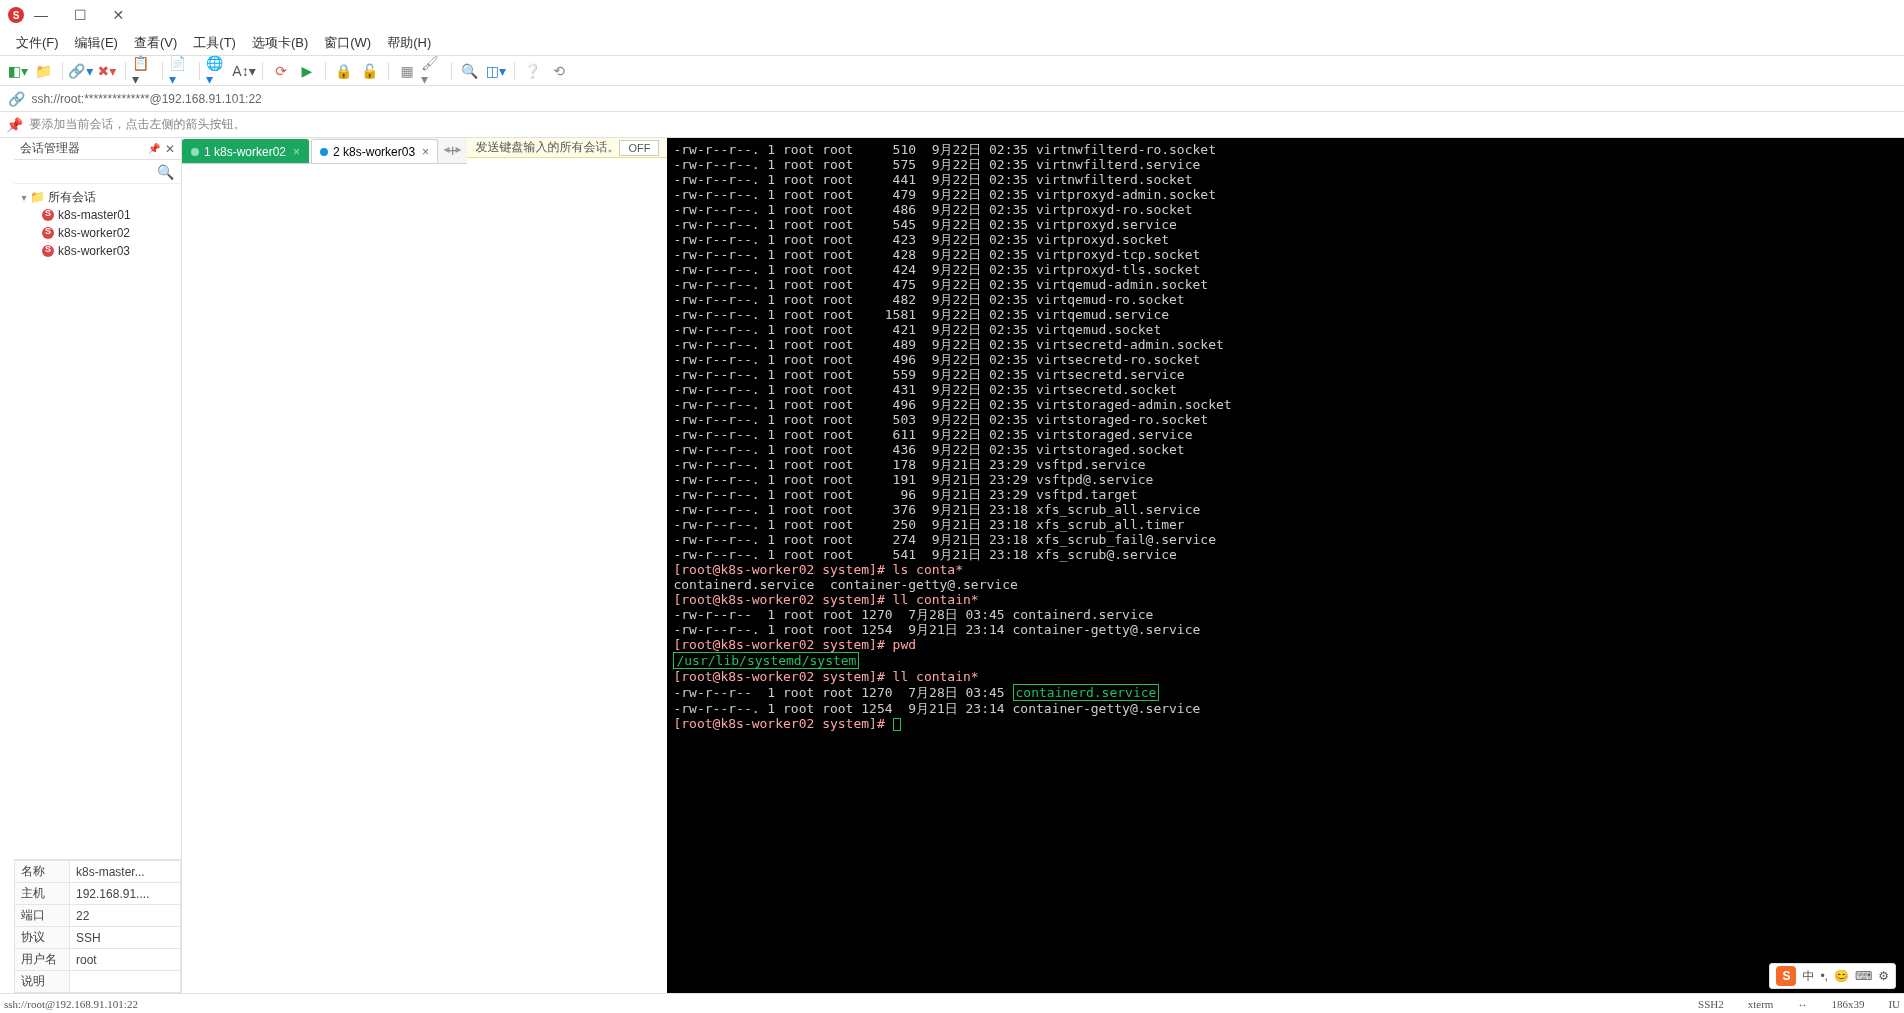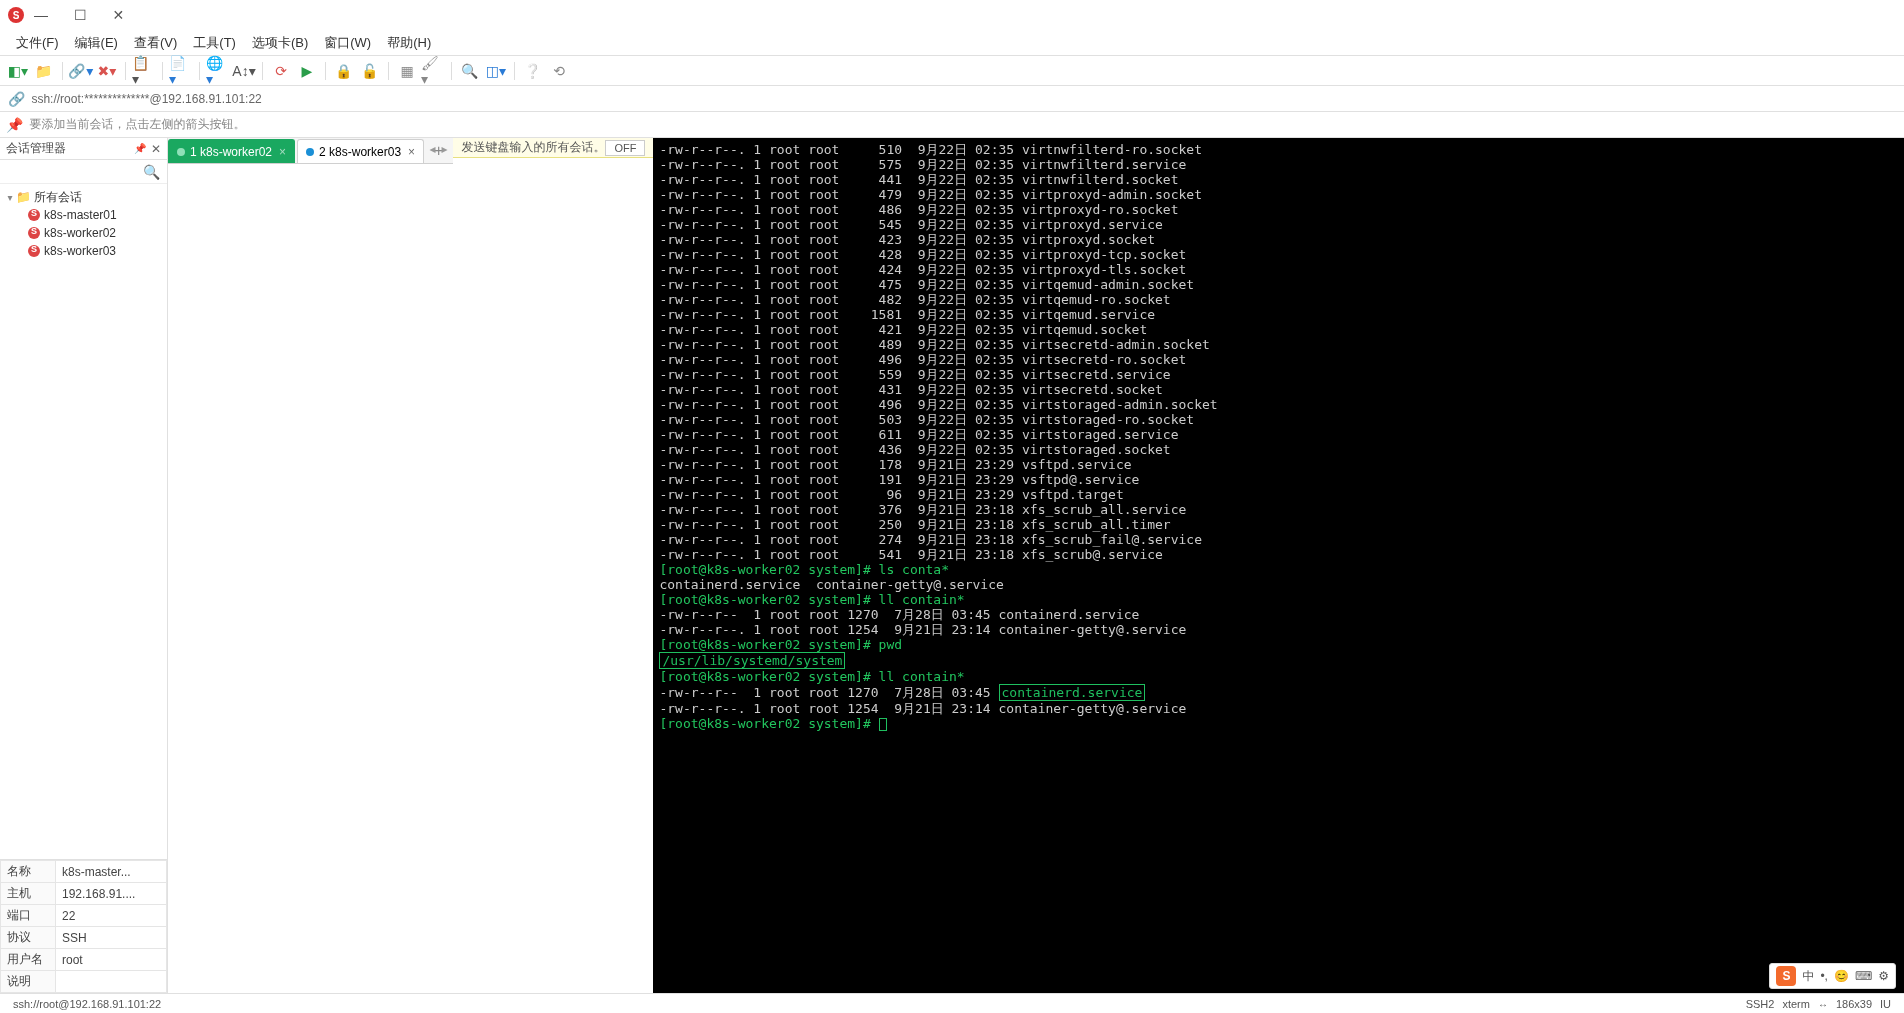--- a/index.html
+++ b/index.html
@@ -11,21 +11,21 @@
 .winbtns span { cursor: pointer; padding: 0 4px; }
 .menubar { height: 26px; display: flex; align-items: center; padding: 0 10px; gap: 4px; border-bottom: 1px solid #e0e0e0; }
 .menubar span { padding: 2px 6px; cursor: pointer; color: #333; font-size: 13px; }
 .toolbar { height: 30px; display: flex; align-items: center; padding: 0 6px; gap: 2px; border-bottom: 1px solid #e0e0e0; }
 .tbtn { width: 24px; height: 24px; display: inline-flex; align-items: center; justify-content: center; cursor: pointer; color: #555; font-size: 14px; border-radius: 2px; }
 .tsep { width: 1px; height: 18px; background: #ddd; margin: 0 4px; }
 .addressbar { height: 26px; display: flex; align-items: center; padding: 0 8px; color: #666; border-bottom: 1px solid #e0e0e0; font-size: 12px; }
 .addressbar .link-icon { color: #2a7bd6; margin-right: 6px; font-size: 14px; }
 .hintbar { height: 26px; display: flex; align-items: center; padding: 0 6px; color: #888; border-bottom: 1px solid #e0e0e0; font-size: 12px; }
 .hintbar .pin-icon { color: #d44; margin-right: 6px; font-size: 14px; }
-.workarea { display: flex; height: calc(100% - 158px); }
+.workarea { display: flex; height: calc(100% - 158px); margin-left: 14px; }
 .sidebar { width: 168px; border-right: 1px solid #e0e0e0; display: flex; flex-direction: column; }
 .sidehead { height: 22px; display: flex; align-items: center; padding: 0 6px; font-size: 12px; color: #444; border-bottom: 1px solid #e0e0e0; }
 .sidehead .filler { flex: 1; }
 .sidehead .pin { font-size: 10px; color: #666; cursor: pointer; margin-right: 4px; }
 .sidehead .x { font-size: 12px; color: #666; cursor: pointer; }
 .searchrow { height: 24px; display: flex; align-items: center; justify-content: flex-end; padding: 0 6px; border-bottom: 1px solid #eee; }
 .searchrow .mag { color: #aaa; font-size: 14px; cursor: pointer; }
 .tree { flex: 1; padding: 4px 2px; overflow: auto; }
 .tree-node { display: flex; align-items: center; padding: 1px 2px; cursor: pointer; font-size: 12px; color: #333; height: 18px; }
 .tree-node .tw { width: 12px; text-align: center; color: #888; font-size: 10px; }
@@ -44,24 +44,24 @@
 .tab.active { background: #1aa860; color: #fff; border-color: #1aa860; }
 .tab .dot { width: 8px; height: 8px; border-radius: 50%; background: #1a8fd6; display: inline-block; }
 .tab.active .dot { background: #8fe0b8; }
 .tab .x { color: inherit; opacity: 0.6; font-size: 12px; margin-left: 2px; }
 .tab.add { background: transparent; border: none; font-size: 16px; color: #888; padding: 0 8px; }
 .tabright { position: absolute; right: 6px; top: 4px; color: #999; font-size: 12px; display: flex; gap: 6px; }
 .bcastbar { height: 20px; background: #fffde7; border-bottom: 1px solid #e8e080; display: flex; align-items: center; padding: 0 8px; font-size: 12px; color: #555; }
 .bcastbar .off { margin-left: auto; border: 1px solid #ccc; background: #fff; padding: 1px 8px; font-size: 11px; cursor: pointer; }
 .terminal { flex: 1; background: #000; color: #ccc; font-family: "Consolas","NSimSun","SimSun",monospace; font-size: 13px; line-height: 15px; padding: 4px 6px; overflow: auto; white-space: pre; }
 .terminal .lsline { color: #ccc; }
-.terminal .prompt { color: #22c55e; }
+.terminal .prompt { color: #fca5a5; }
 .terminal .hl1 { border: 1px solid #1fbf5f; color: #1fbf5f; padding: 0 2px; display: inline-block; }
 .terminal .cursor { display: inline-block; width: 8px; height: 13px; border: 1px solid #1fbf5f; vertical-align: middle; }
-.statusbar { height: 20px; border-top: 1px solid #e0e0e0; display: flex; align-items: center; padding: 0 9px; font-size: 11px; color: #555; gap: 0; }
+.statusbar { height: 20px; border-top: 1px solid #e0e0e0; display: flex; align-items: center; padding: 0 0; font-size: 11px; color: #555; gap: 16px; font-family: Liberation Serif, serif; }
 .statusbar .filler { flex: 1; }
 .statusbar .seg { padding: 0 4px; }
 .ime-tray { position: absolute; right: 8px; bottom: 24px; background: #fff; border: 1px solid #ddd; border-radius: 3px; box-shadow: 0 1px 4px rgba(0,0,0,0.15); display: flex; align-items: center; gap: 6px; padding: 2px 6px; font-size: 12px; color: #555; }
 .ime-tray .s-icon { width: 20px; height: 20px; background: #f36a2c; color: #fff; border-radius: 4px; display: inline-flex; align-items: center; justify-content: center; font-weight: bold; }
 </style>
 </head>
 <body>
 
 <div class="titlebar">
   <span class="icon">S</span>

